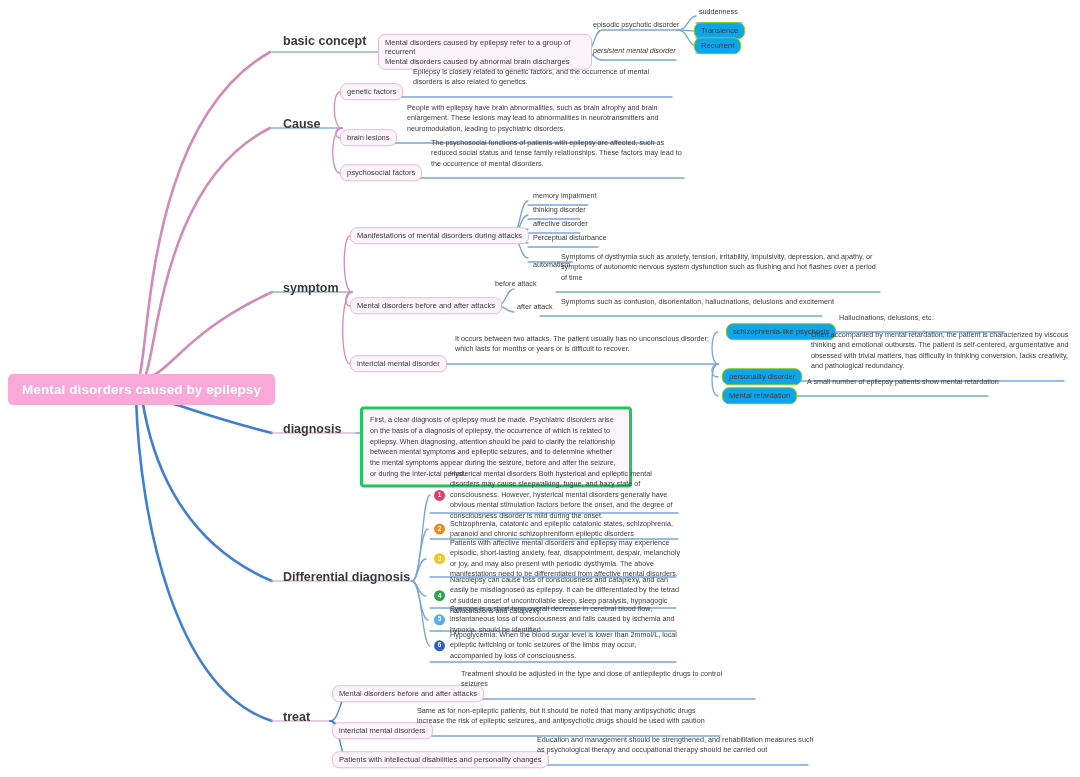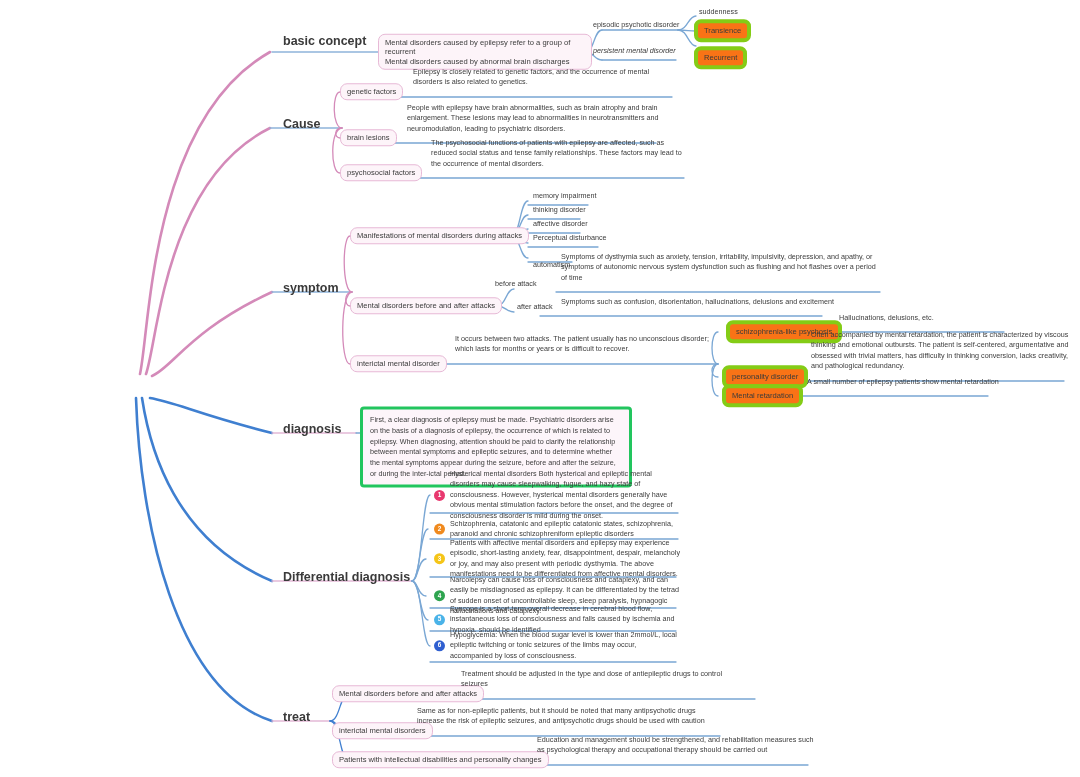--- a/index.html
+++ b/index.html
@@ -28,21 +28,21 @@
   }
 
   
   .node{
     position:absolute;white-space:nowrap;
     font-size:7.6px;line-height:1.25;
     padding:3px 6px;border-radius:7px;
     transform:translateY(-50%);
     background:#fdf4f9;border:1px solid #e7b9d6;color:#3b3b3b;
   }
-  .node.blue{background:#f97316;border:4px solid #84cc16;}
+  .node.blue{background:#0ea5e9;border:1px solid #84cc16;}
 
   
   .txt{
     position:absolute;font-size:7.2px;line-height:1.45;color:#3b3b3b;
     transform:translateY(-100%);
     padding:0 3px 9px 3px;
   }
   .txt.mid{transform:translateY(-50%);}
 
   
@@ -155,37 +155,38 @@
 
       <path d="M330,721 C340,721 340,694 348,694" stroke="#3f7fd0" stroke-width="1.3"></path>
       <path d="M330,721 C338,721 338,731 346,731" stroke="#3f7fd0" stroke-width="1.3"></path>
       <path d="M330,721 C340,721 340,760 348,760" stroke="#3f7fd0" stroke-width="1.3"></path>
       <line x1="460" y1="699" x2="755" y2="699" stroke="#7aa7d4" stroke-width="1.3"></line>
       <line x1="416" y1="736" x2="720" y2="736" stroke="#7aa7d4" stroke-width="1.3"></line>
       <line x1="518" y1="765" x2="808" y2="765" stroke="#7aa7d4" stroke-width="1.3"></line>
     </g>
   </svg>
 
+  <div class="root">Mental disorders caused by epilepsy</div>
 
   <div class="l1" style="left:283px;top:50px;">basic concept</div>
   <div class="l1" style="left:283px;top:133px;">Cause</div>
   <div class="l1" style="left:283px;top:297px;">symptom</div>
   <div class="l1" style="left:283px;top:438px;">diagnosis</div>
   <div class="l1" style="left:283px;top:586px;">Differential diagnosis</div>
   <div class="l1" style="left:283px;top:726px;">treat</div>
 
   <div class="node" style="left:378px;top:52px;max-width:200px;white-space:pre-line;">Mental disorders caused by epilepsy refer to a group of recurrent
 Mental disorders caused by abnormal brain discharges</div>
 
   <div class="txt mid" style="left:590px;top:30px;">episodic psychotic disorder</div>
   <div class="txt mid" style="left:590px;top:56px;font-style:italic;">persistent mental disorder</div>
 
   <div class="txt mid" style="left:696px;top:17px;">suddenness</div>
   <div class="node blue" style="left:694px;top:31px;">Transience</div>
-  <div class="node blue" style="left:694px;top:46px;margin-top:12px;">Recurrent</div>
+  <div class="node blue" style="left:694px;top:46px;">Recurrent</div>
 
   <div class="node" style="left:340px;top:92px;">genetic factors</div>
   <div class="txt" style="left:410px;top:97px;width:262px;">Epilepsy is closely related to genetic factors, and the occurrence of mental disorders is also related to genetics.</div>
 
   <div class="node" style="left:340px;top:138px;">brain lesions</div>
   <div class="txt" style="left:404px;top:143px;width:256px;">People with epilepsy have brain abnormalities, such as brain atrophy and brain enlargement. These lesions may lead to abnormalities in neurotransmitters and neuromodulation, leading to psychiatric disorders.</div>
 
   <div class="node" style="left:340px;top:173px;">psychosocial factors</div>
   <div class="txt" style="left:428px;top:178px;width:256px;">The psychosocial functions of patients with epilepsy are affected, such as reduced social status and tense family relationships. These factors may lead to the occurrence of mental disorders.</div>
 

